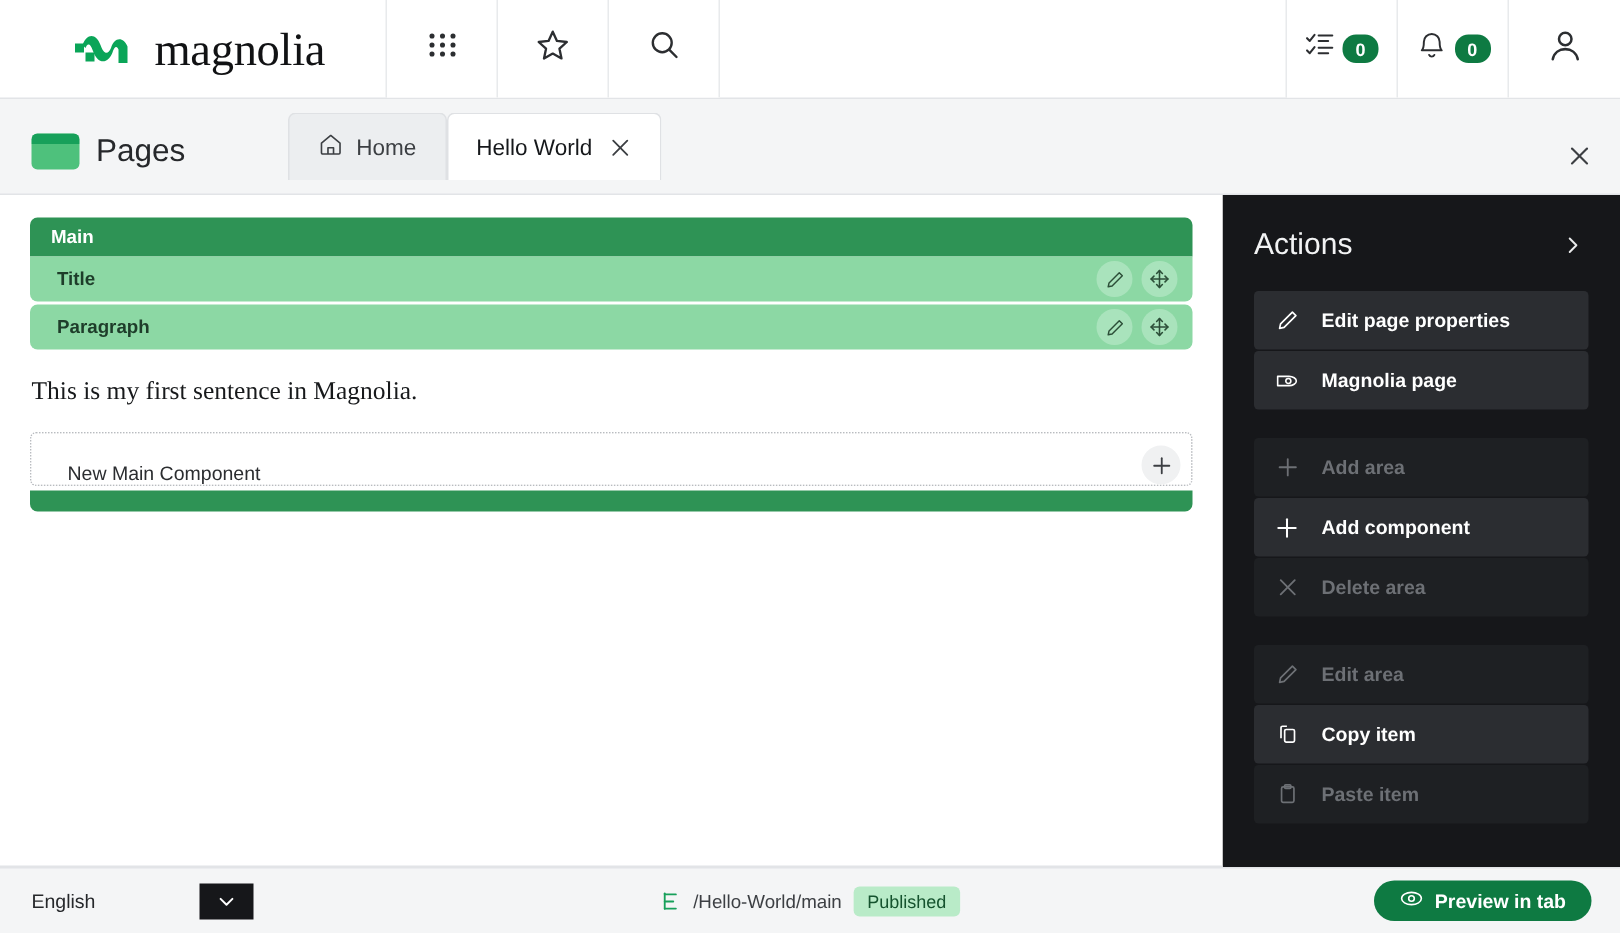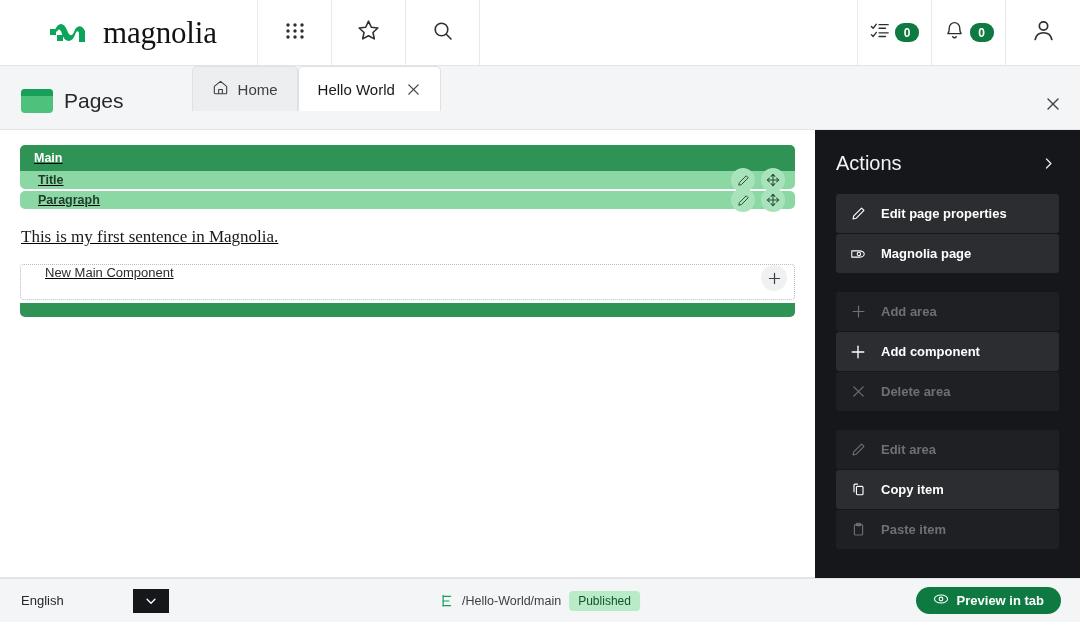--- a/index.html
+++ b/index.html
@@ -71,21 +71,21 @@
   }
   .app-icon {
     width: 32px; height: 24px; border-radius: 4px;
     background: #4ec17c; position: relative; overflow: hidden;
   }
   .app-icon::before {
     content: ""; position: absolute; left: 0; top: 0;
     width: 100%; height: 7px; background: #17a05a;
   }
   .app-title { font-size: 21px; color: #26282b; }
-  .tabs { display: flex; align-items: flex-start; height: 100%; padding-left: 48px; }
+  .tabs { display: flex; align-items: center; height: 100%; padding-left: 48px; }
   .tab {
     height: 45px; display: flex; align-items: center; gap: 9px;
     padding: 0 19px;
     border: 1px solid #dfe1e4; border-bottom: none;
     border-radius: 5px 5px 0 0;
     background: #eceef0; color: #3c3f43;
     font-size: 15px; cursor: pointer;
     position: relative;
   }
   .tab.active { background: #ffffff; color: #16181b; z-index: 2; }
@@ -97,31 +97,31 @@
 
   
   .body-wrap { flex: 1 1 auto; display: flex; min-height: 0; }
 
   
   .stage {
     flex: 1 1 auto; background: #ffffff;
     position: relative; overflow: hidden;
     border-bottom: 1px solid #e2e4e7;
   }
-  .page-canvas { padding: 15px 20px 0 20px; text-decoration: underline; }
+  .page-canvas { padding: 15px 20px 0 20px; }
 
   .area-bar {
     height: 26px; background: #2e9355; color: #ffffff;
     border-radius: 5px 5px 0 0;
     display: flex; align-items: center;
     padding: 0 14px; font-size: 12.5px; font-weight: bold;
     cursor: pointer;
   }
   .comp-bar {
-    height: 18px; background: #8cd8a4; color: #1e3d2a;
+    height: 30px; background: #8cd8a4; color: #1e3d2a;
     display: flex; align-items: center; justify-content: space-between;
     padding: 0 10px 0 18px; font-size: 12.5px; font-weight: bold;
     border-radius: 0 0 5px 5px; margin-bottom: 2px;
     cursor: pointer;
   }
   .comp-bar.rounded-top { border-radius: 5px; }
   .comp-actions { display: flex; gap: 6px; align-items: center; }
   .circ-btn {
     width: 24px; height: 24px; border-radius: 50%;
     background: #a9e3bc; display: flex; align-items: center; justify-content: center;
@@ -131,21 +131,21 @@
     font-family: "Liberation Serif", serif;
     font-size: 45px; color: #0b0c0d; line-height: 1.15;
     margin: 33px 0 38px 1px; letter-spacing: -0.3px;
   }
   .rich-para {
     font-family: "Liberation Serif", serif;
     font-size: 17px; color: #17191b; margin: 18px 0 17px 1px;
   }
   .new-comp {
     height: 36px; border: 1px dotted #b9bcc0; border-radius: 4px;
-    display: flex; align-items: flex-start; justify-content: space-between;
+    display: flex; align-items: flex-end; justify-content: space-between;
     padding: 0 7px 0 24px; font-size: 13px; color: #2b2d30;
     cursor: pointer; background: #fff;
   }
   .new-comp-plus {
     width: 26px; height: 26px; border-radius: 50%; background: #f0f1f2;
     display: flex; align-items: center; justify-content: center;
   }
   .area-foot {
     height: 14px; background: #2e9355; border-radius: 0 0 5px 5px; margin-top: 3px;
   }

